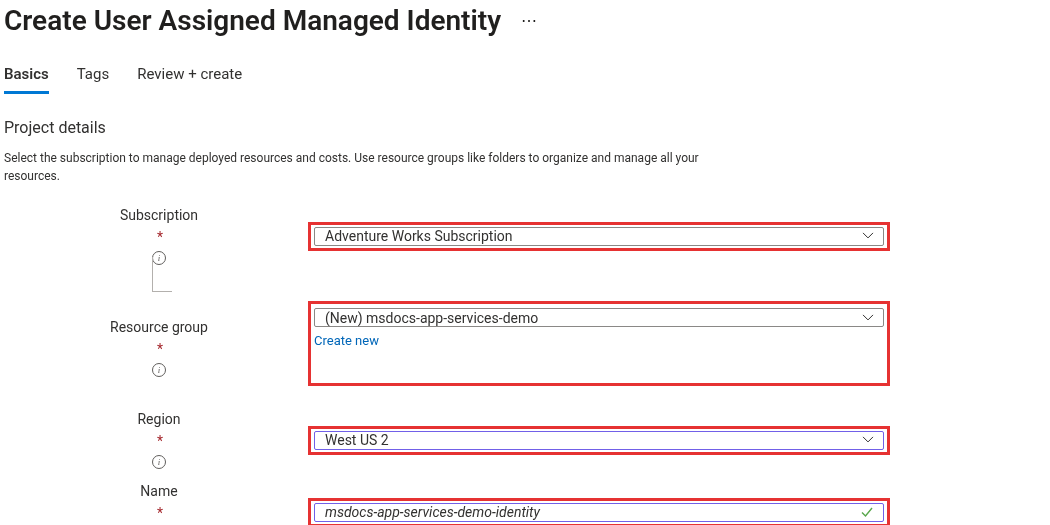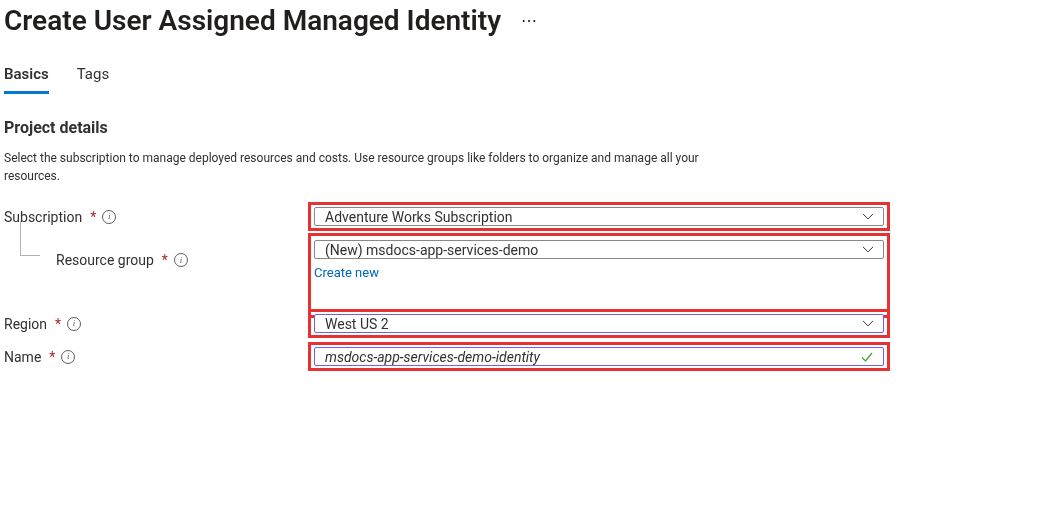--- a/index.html
+++ b/index.html
@@ -56,41 +56,42 @@
     cursor: pointer;
     color: var(--text);
     border-bottom: 3px solid transparent;
   }
   .tab.active {
     font-weight: 600;
     border-bottom-color: var(--accent);
   }
   h2 {
     font-size: 16px;
-    font-weight: 700;
+    font-weight: 400;
     margin: 0 0 12px 0;
   }
   .desc {
     font-size: 12px;
     color: var(--text);
     margin: 0 0 22px 0;
     max-width: 720px;
     line-height: 1.5;
   }
   .row {
     display: flex;
     align-items: center;
     margin-bottom: 14px;
   }
   .label-col {
     width: 310px;
     display: flex;
     align-items: center;
     gap: 6px;
     font-size: 14px;
+    flex-direction: column;
   }
   .indent-lines {
     width: 46px;
     height: 34px;
     position: relative;
     flex: none;
   }
   .indent-lines::before {
     content: "";
     position: absolute;
@@ -189,20 +190,21 @@
 
 <div class="page">
   <div class="title-row">
     <h1>Create User Assigned Managed Identity</h1>
     <div class="ellipsis">⋯</div>
   </div>
 
   <div class="tabs">
     <div class="tab active">Basics</div>
     <div class="tab">Tags</div>
+    <div class="tab">Review + create</div>
   </div>
 
   <h2>Project details</h2>
   <p class="desc">Select the subscription to manage deployed resources and costs. Use resource groups like folders to organize and manage all your resources.</p>
 
   <div class="row">
     <div class="label-col">
       <span>Subscription</span>
       <span class="req">*</span>
       <span class="info"></span>

